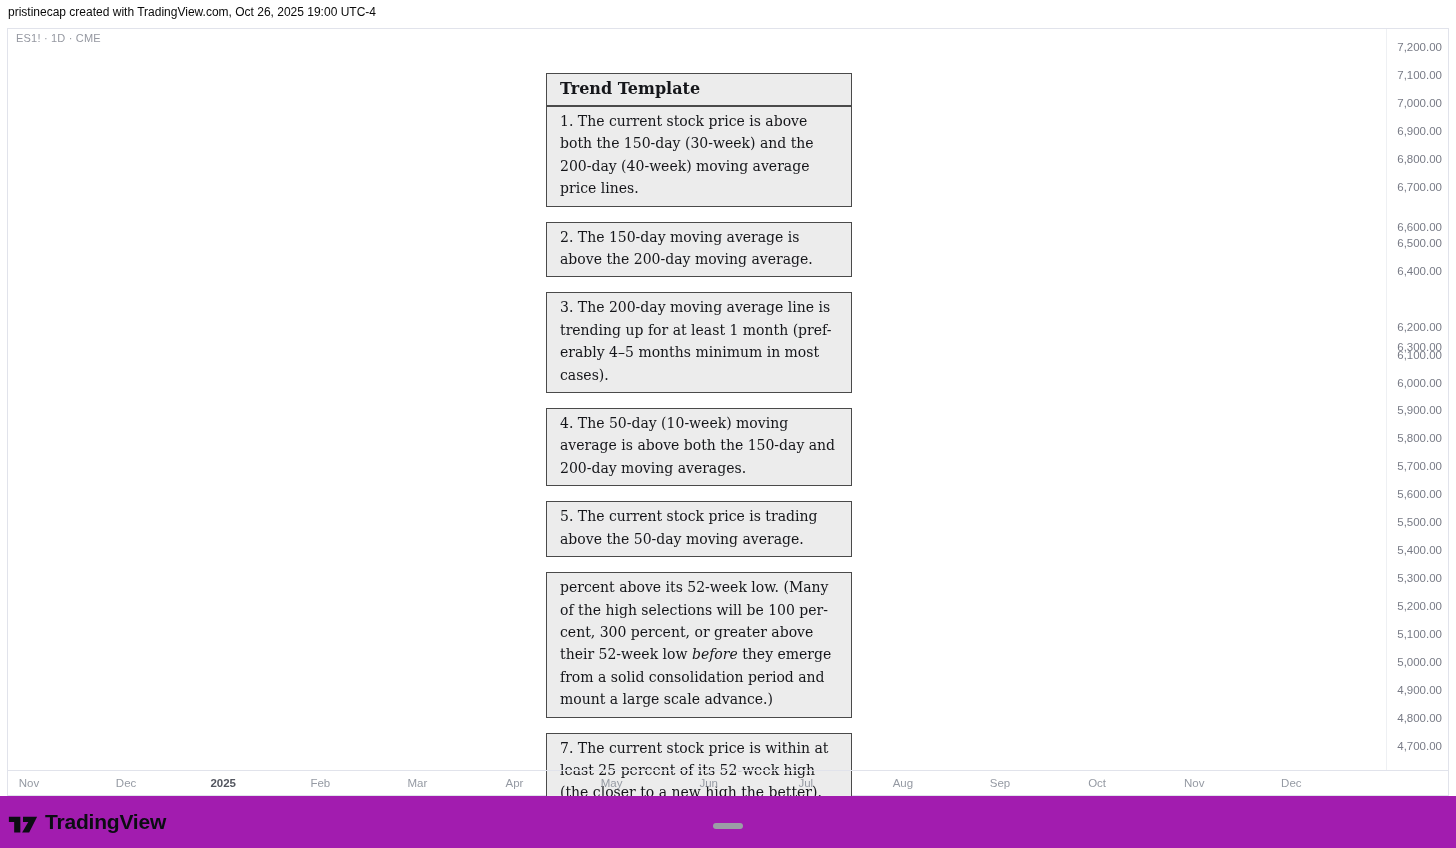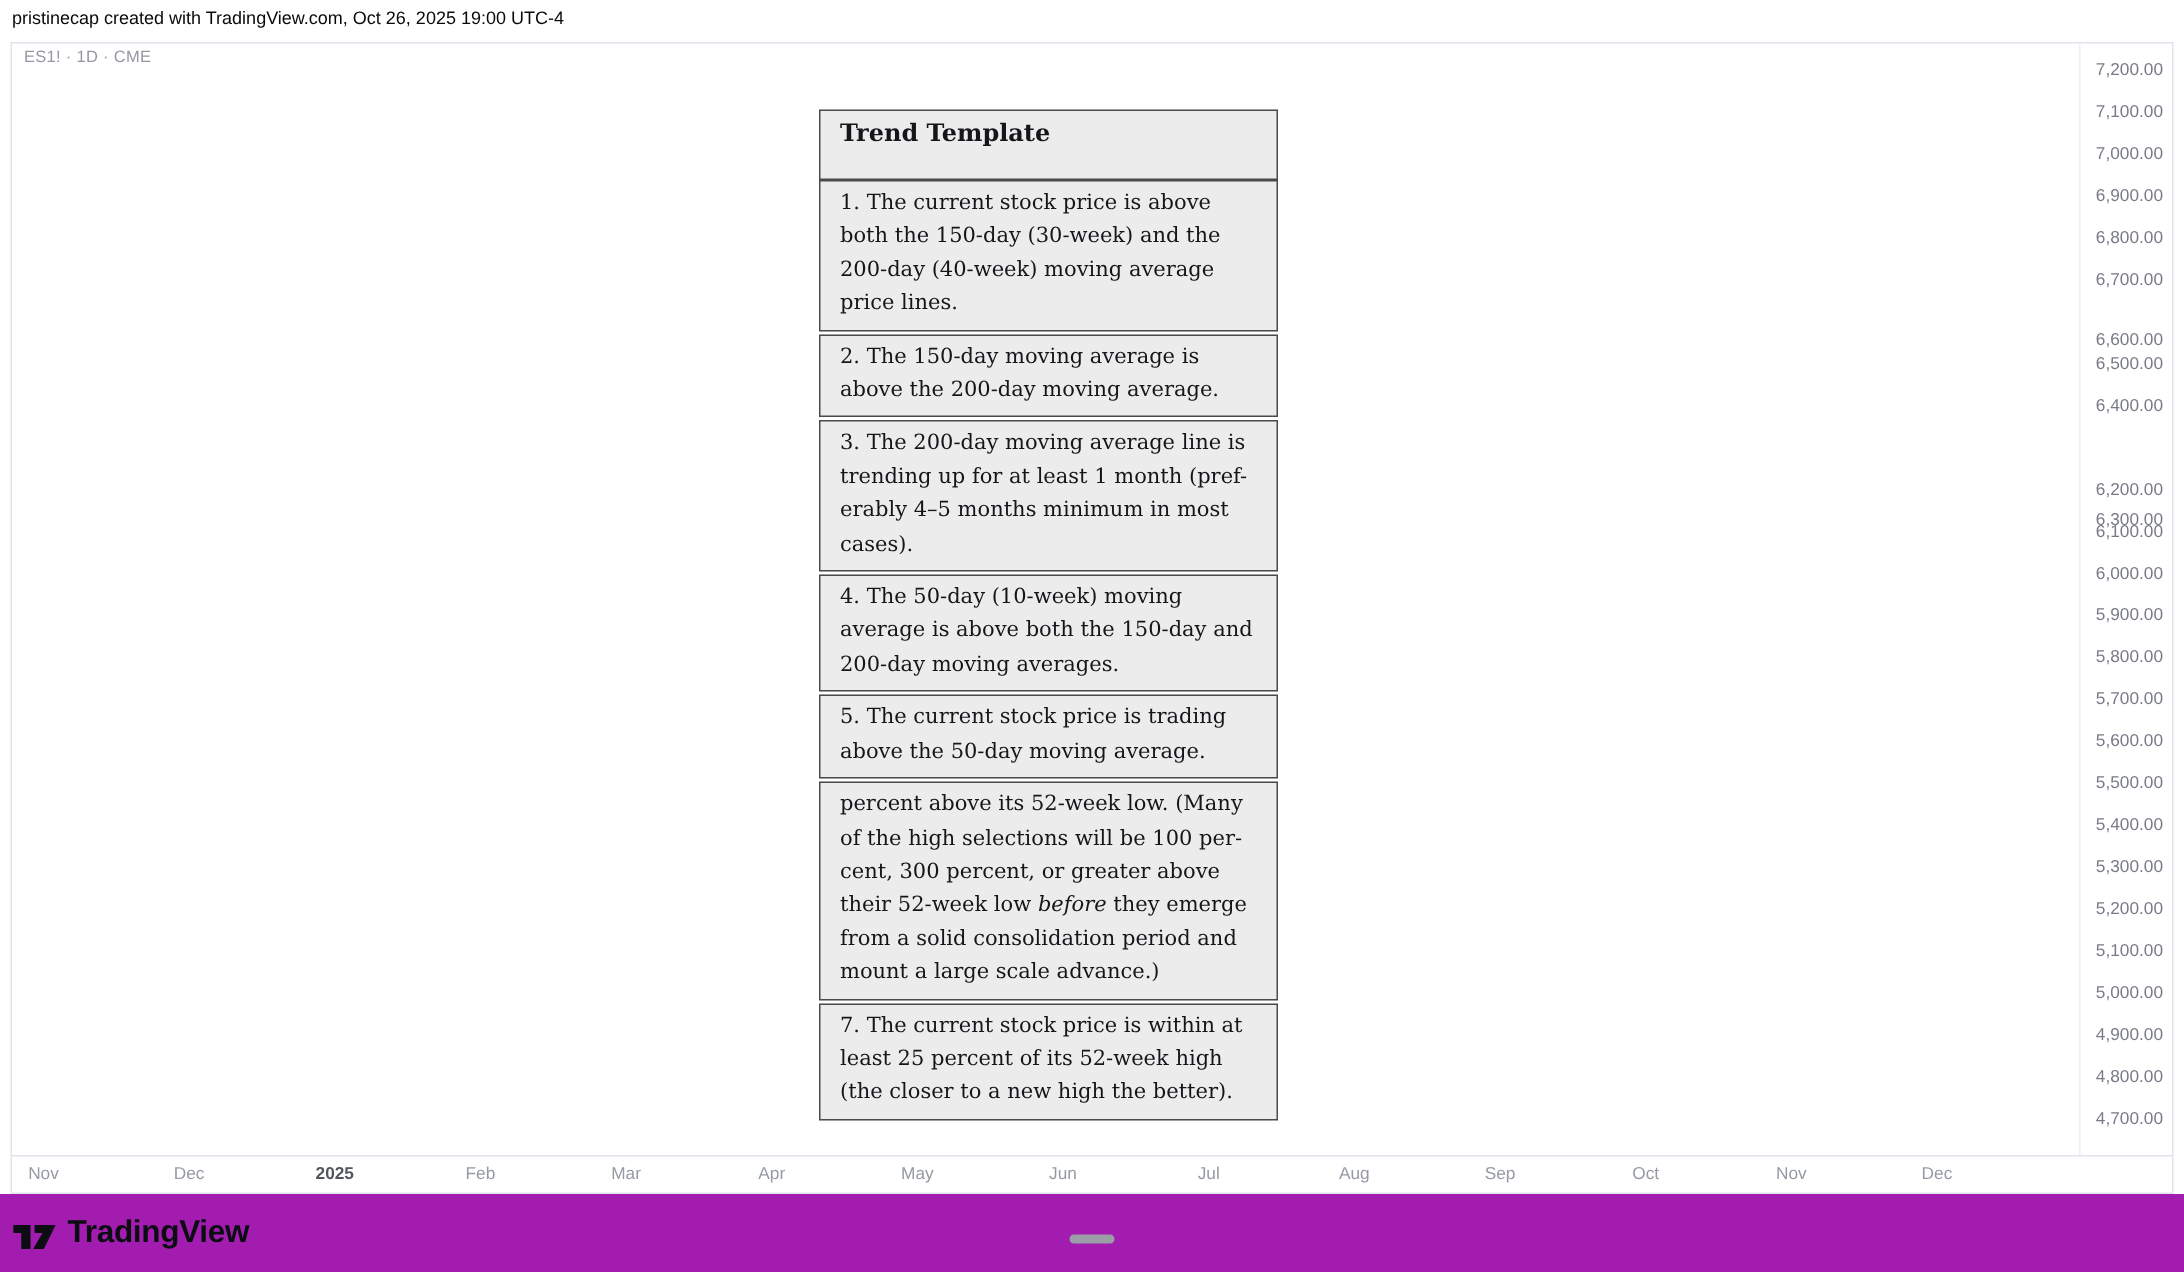--- a/index.html
+++ b/index.html
@@ -31,24 +31,24 @@
   
   .trend-table {
     position:absolute; left:538px; top:44px; width:306px;
     font-family:"DejaVu Serif", serif; color:#15161a;
   }
   .tt-cell {
     width:306px; background:#ececec;
     border:1px solid #4a4a4a;
     padding:3px 4px 6px 13px;
   }
-  .tt-cell + .tt-cell { margin-top:2px; }
+  .tt-cell + .tt-cell { margin-top:15px; }
   .tt-title {
     font-size:16px; font-weight:700;
-    padding:5px 4px 21px 13px;
+    padding:5px 4px 7px 13px;
   }
   .tt-line { font-size:14px; line-height:22.4px; white-space:nowrap; }
   .tt-line em { font-style:italic; }
 
   
   .price-axis {
     position:absolute; top:0; right:0; bottom:25px; width:62px;
     border-left:1px solid #eef0f3;
   }
   .price-label {

